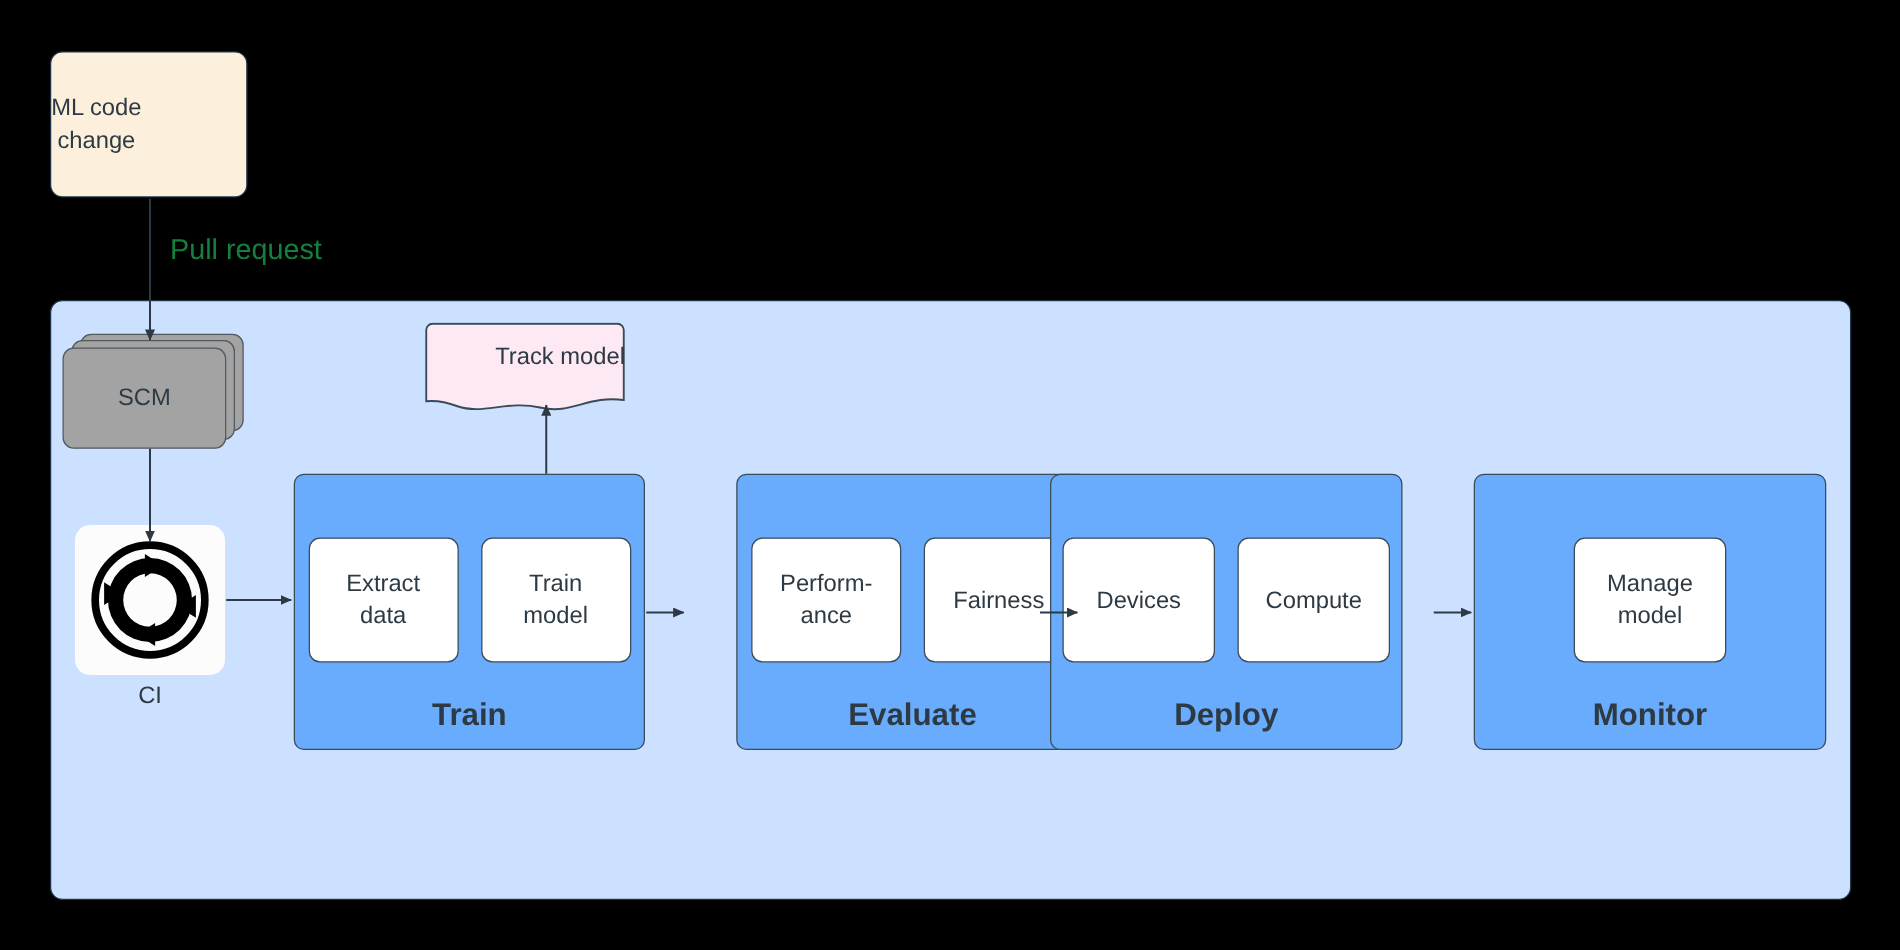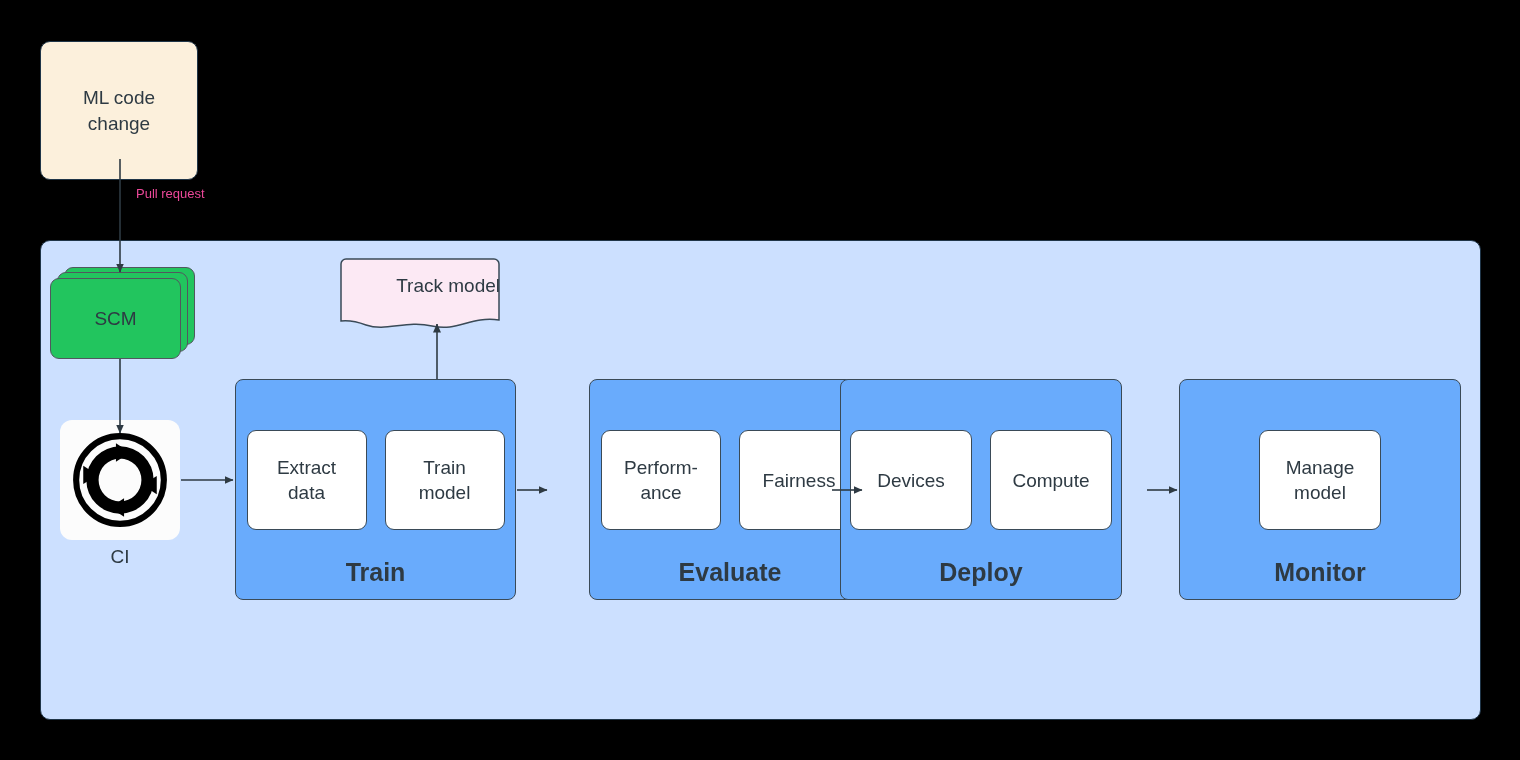--- a/index.html
+++ b/index.html
@@ -29,43 +29,42 @@
     left: 0; top: 0;
     width: 1520px;
     height: 760px;
     pointer-events: none;
   }
 
   
   .ml-code-box {
     position: absolute;
     left: 40px; top: 41px;
-    width: 158px; height: 139px;
+    width: 158px; height: 117px;
     background: #FCF0DC;
     border: 1.6px solid #1F3548;
     border-radius: 10px;
     display: flex;
     align-items: center;
-    justify-content: center;
     box-sizing: border-box;
   }
   .ml-code-box .txt {
     font-size: 19px;
     line-height: 26px;
     color: #2E3A43;
     text-align: center;
     white-space: pre-line;
   }
 
   
   .pull-request-label {
     position: absolute;
     left: 136px; top: 186px;
-    font-size: 13px;
-    color: #ec4899;
+    font-size: 23px;
+    color: #15803d;
     white-space: nowrap;
   }
 
   
   .platform {
     position: absolute;
     left: 40px; top: 240px;
     width: 1441px; height: 480px;
     background: #CCE0FF;
     border: 1.4px solid #1F3548;
@@ -82,21 +81,21 @@
   }
 
   
   .scm-wrap {
     position: absolute;
     left: 50px; top: 267px;
     width: 145px; height: 92px;
   }
   .scm-sheet {
     position: absolute;
-    background: #22c55e;
+    background: #a3a3a3;
     border: 1.5px solid #51585E;
     border-radius: 9px;
     box-sizing: border-box;
   }
   .scm-sheet.back2 { left: 14px; top: 0px;  width: 131px; height: 78px; }
   .scm-sheet.back1 { left: 7px;  top: 5px;  width: 131px; height: 80px; }
   .scm-sheet.front {
     left: 0px; top: 11px; width: 131px; height: 81px;
     display: flex; align-items: center; justify-content: center;
   }

